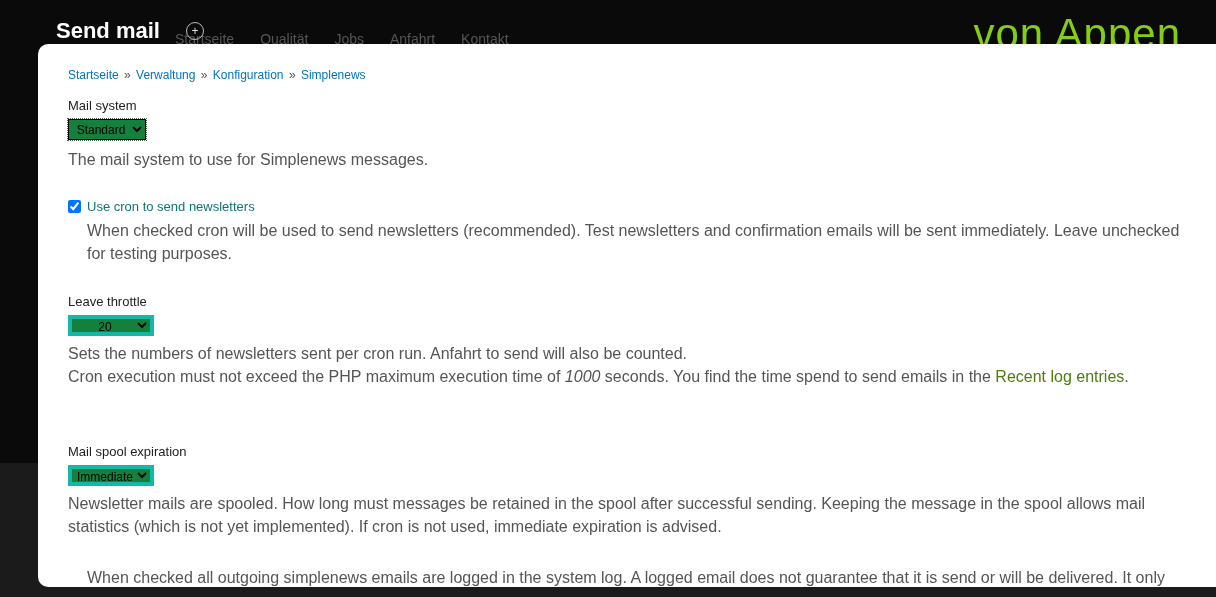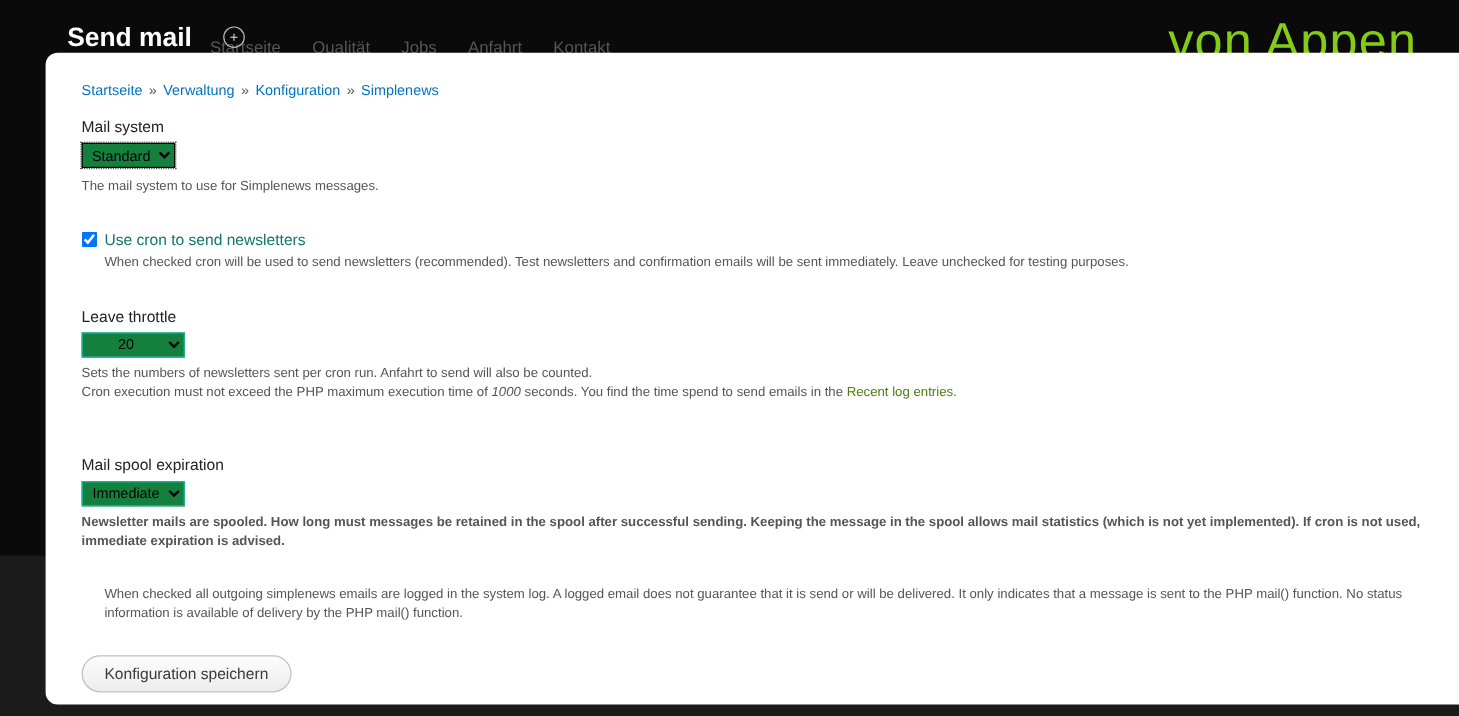--- a/index.html
+++ b/index.html
@@ -111,36 +111,36 @@
   }
 
   .section-label {
     font-weight: normal;
     color: #222;
     font-size: 13px;
     margin-bottom: 6px;
   }
   .desc {
     color: #555;
-    font-size: 11px;
+    font-size: 16px;
     line-height: 1.45;
   }
   .block { margin-bottom: 28px; }
   .block.tight { margin-bottom: 24px; }
 
   select {
     font-size: 12px;
     border: 1px solid #000;
     background: #15803d;
     height: 21px;
     outline: 1px dotted #555;
     outline-offset: 0px;
     text-align: center;
   }
-  select.no-focus { outline: none; border: 1px solid #14b8a6; }
+  select.no-focus { outline: none; border: 4px solid #14b8a6; }
 
   .checkbox-row {
     display: flex;
     align-items: flex-start;
     gap: 6px;
   }
   .checkbox-row input[type=checkbox] {
     margin: 1px 0 0 0;
     width: 13px;
     height: 13px;
@@ -227,26 +227,26 @@
     <select class="no-focus" style="width:86px;">
       <option>20</option>
     </select>
     <div class="desc" style="margin-top:6px;">Sets the numbers of newsletters sent per cron run. Anfahrt to send will also be counted.</div>
     <div class="desc">
       <span>Cron execution must not exceed the PHP maximum execution time of </span><span class="em">1000</span><span> seconds. You find the time spend to send emails in the </span><a class="link" href="#">Recent log entries</a><span>.</span>
     </div>
   </div>
 
   
-  <div class="block" style="margin-top:44px;">
+  <div class="block" style="margin-top:56px;">
     <div class="section-label">Mail spool expiration</div>
     <select class="no-focus" style="width:86px;">
       <option>Immediate</option>
     </select>
-    <div class="desc" style="margin-top:6px;font-weight:bold;">Newsletter mails are spooled. How long must messages be retained in the spool after successful sending. Keeping the message in the spool allows mail statistics (which is not yet implemented). If cron is not used, immediate expiration is advised.</div>
+    <div class="desc" style="margin-top:6px;">Newsletter mails are spooled. How long must messages be retained in the spool after successful sending. Keeping the message in the spool allows mail statistics (which is not yet implemented). If cron is not used, immediate expiration is advised.</div>
   </div>
 
   
   <div class="block tight">
     <div class="desc indented-desc">When checked all outgoing simplenews emails are logged in the system log. A logged email does not guarantee that it is send or will be delivered. It only indicates that a message is sent to the PHP mail() function. No status information is available of delivery by the PHP mail() function.</div>
   </div>
 
   <button class="submit-btn">Konfiguration speichern</button>
 
 </div>

